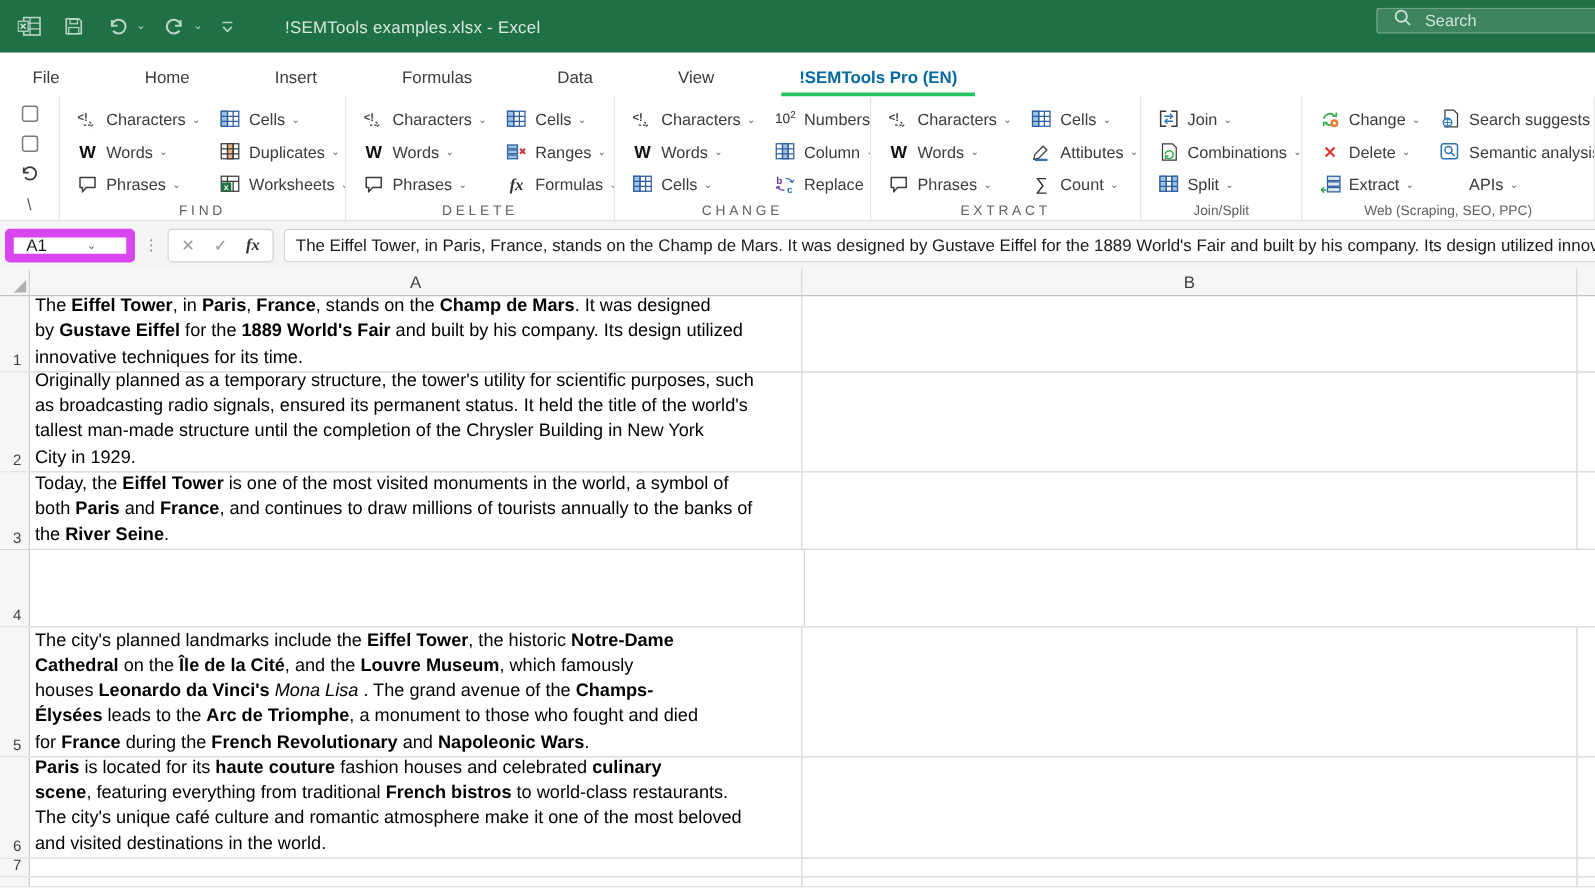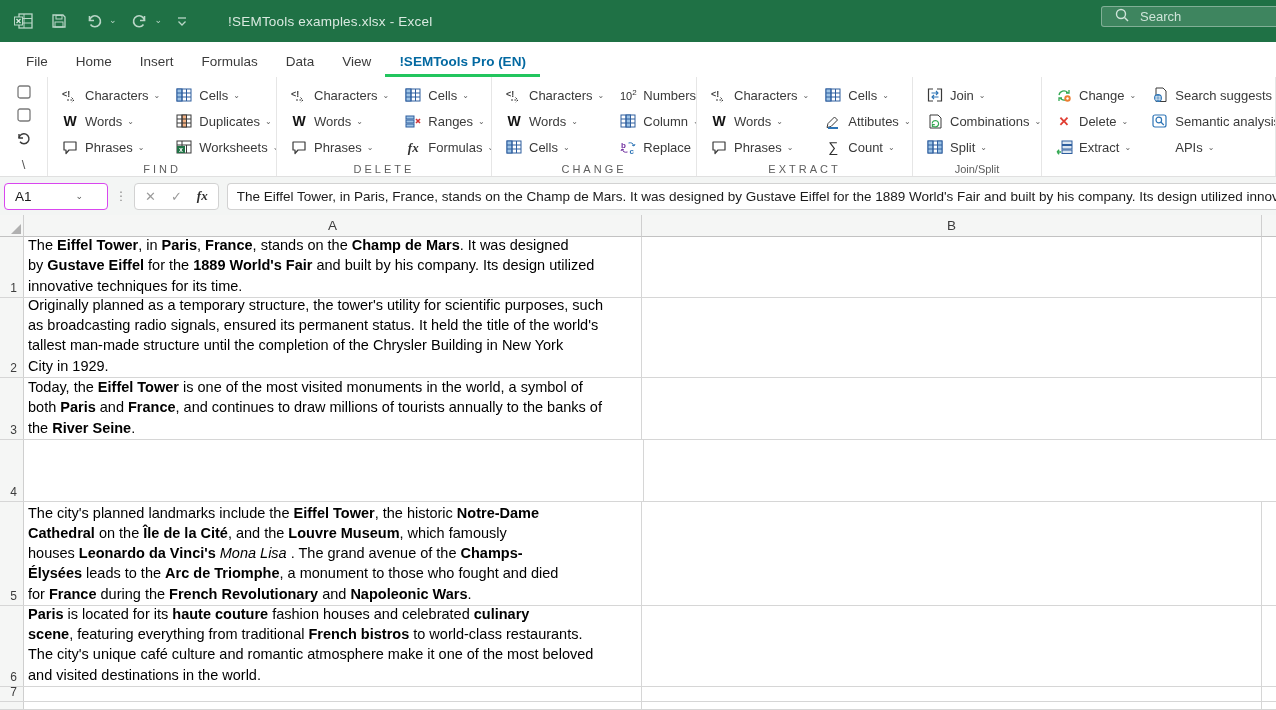--- a/index.html
+++ b/index.html
@@ -14,21 +14,21 @@
   .tb-chev { font-size:9px; color:#b9d6c7; margin:-2px 14px 0 -12px; }
   .tb-title { color:#d9e9e0; font-size:13.5px; margin-left:22px; letter-spacing:.2px; }
   .searchbox { position:absolute; right:0; top:6px; width:175px; height:21px;
     background:rgba(255,255,255,.14); border:1px solid rgba(255,255,255,.35);
     border-right:none; border-radius:3px 0 0 3px; display:flex; align-items:center;
     padding-left:12px; }
   .searchbox span.ph { color:#cfe4d9; font-size:13px; margin-left:10px; }
 
   
   .menubar { height:35px; background:#fff; display:flex; align-items:flex-end;
-    padding-left:12px; }
+    padding-left:12px;gap:40px; }
   .tab { padding:7px 14px 8px 14px; font-size:13.5px; color:#3b3b3b; cursor:default; }
   .tab.active { font-weight:bold; color:#0369a1; padding-bottom:5px;
     border-bottom:3px solid #22c55e; }
 
   
   .ribbon { height:100px; background:#fff; display:flex;
     border-bottom:1px solid #e0e0e0; }
   .rail { width:48px; border-right:1px solid #e6e6e6; display:flex;
     flex-direction:column; align-items:center; padding-top:5px; }
   .rail-btn { height:26px; display:flex; align-items:center; justify-content:center;
@@ -42,21 +42,21 @@
   .rbtn .icon { width:20px; min-width:20px; display:inline-flex; align-items:center;
     justify-content:center; margin-right:5px; }
   .chev { font-size:8px; color:#5f5f5f; margin-left:5px; }
   .glabel { text-align:center; font-size:11px; color:#5e5e5e; height:21px;
     line-height:19px; white-space:nowrap; }
   .glabel.spaced { letter-spacing:3px; }
 
   
   .formulabar { height:38px; background:#f3f5f4; display:flex; align-items:center;
     padding-left:4px; }
-  .namebox { width:104px; height:27px; background:#fff; border:1px solid #d946ef;
+  .namebox { width:104px; height:27px; background:#fff; border:7px solid #d946ef;
     border-radius:4px; display:flex; align-items:center; padding:0 24px 0 10px;
     font-size:13.5px; color:#1a1a1a; }
   .namebox .val { flex:1; }
   .namebox .chev { font-size:9px; color:#555; }
   .dots { color:#8a8a8a; margin:0 7px; font-size:12px; }
   .fxbox { height:27px; background:#fff; border:1px solid #d2d2d2; border-radius:4px;
     display:flex; align-items:center; padding:0 10px; gap:15px; }
   .fxbtn { font-size:13px; color:#9a9a9a; }
   .fxbtn.fx { font-family:"Liberation Serif", serif; font-style:italic;
     font-weight:bold; color:#2f2f2f; }
@@ -528,20 +528,21 @@
               </span>
               <span>Semantic analysis</span>
             </div>
             <div class="rbtn">
               <span class="icon"></span>
               <span>APIs</span>
               <span class="chev">⌄</span>
             </div>
           </div>
         </div>
+        <div class="glabel">Web (Scraping, SEO, PPC)</div>
       </div>
     </div>
 
   <div class="formulabar">
     <div class="namebox">
       <span class="val">A1</span>
       <span class="chev">⌄</span>
     </div>
     <span class="dots">⋮</span>
     <div class="fxbox">

